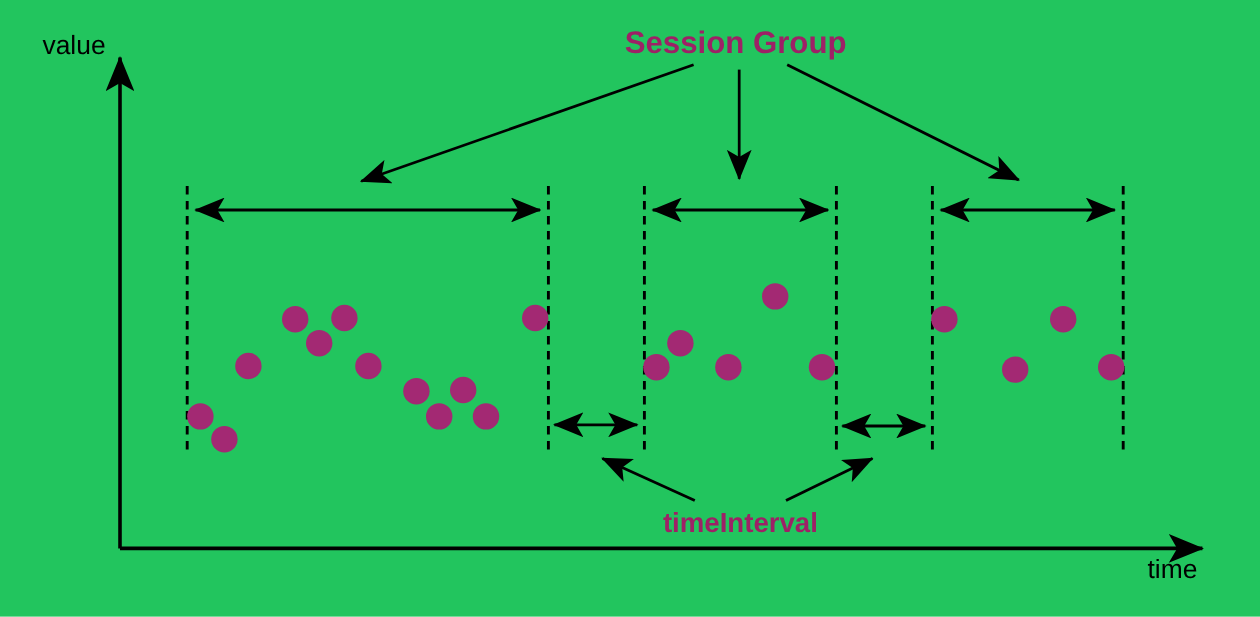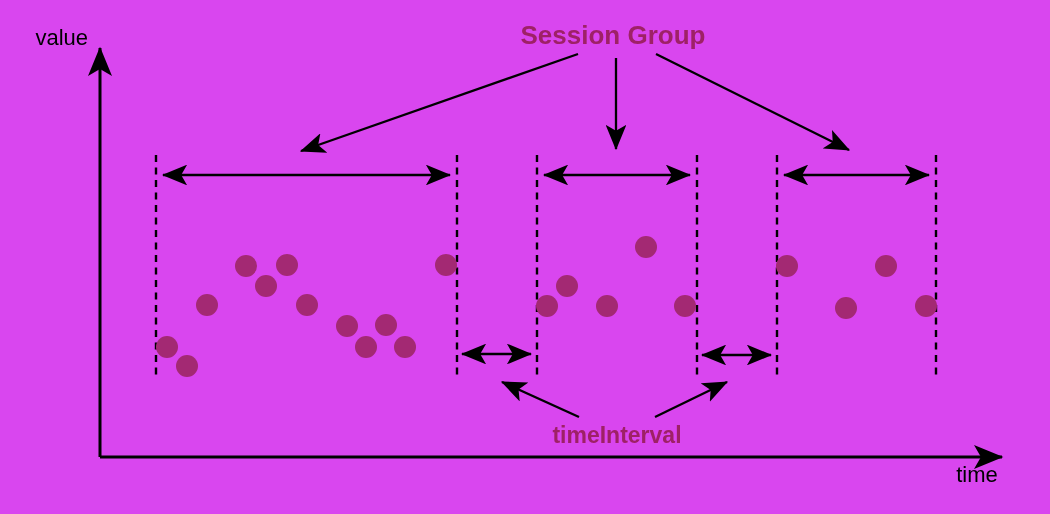--- a/index.html
+++ b/index.html
@@ -5,21 +5,21 @@
   html, body {
     margin: 0;
     padding: 0;
     background: #ffffff;
     font-family: "Liberation Sans", "DejaVu Sans", sans-serif;
   }
   .canvas {
     position: relative;
     width: 1050px;
     height: 514px;
-    background: #d946ef;
+    background: #22c55e;
     overflow: hidden;
   }
   svg { display: block; }
   .axis {
     stroke: #000000;
     stroke-width: 3;
     fill: none;
   }
   .dashed {
     stroke: #000000;

